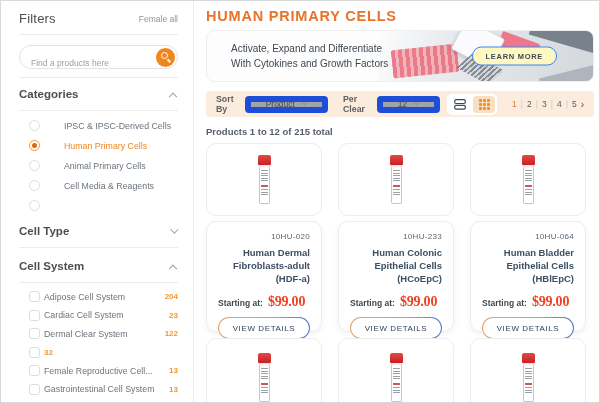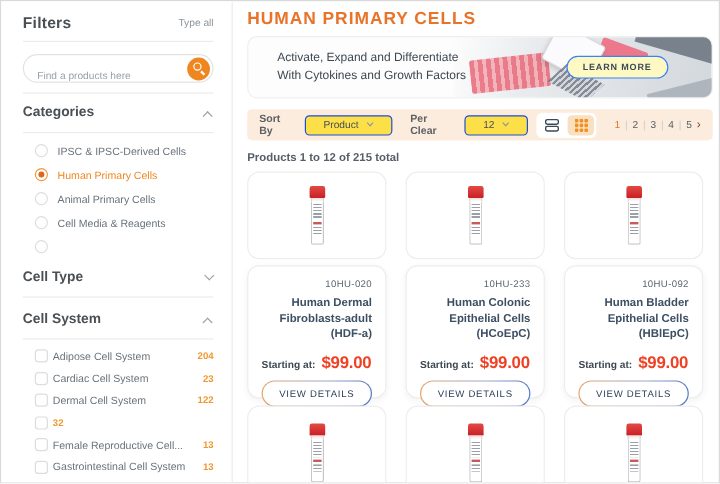--- a/index.html
+++ b/index.html
@@ -2,37 +2,37 @@
 <html><head>
 <meta charset="utf-8">
 <style>
   * { margin:0; padding:0; box-sizing:border-box; }
   html,body { width:600px; height:403px; background:#fff; font-family:"Liberation Sans", sans-serif; }
   .frame { position:relative; width:600px; height:403px; border:1px solid #d9d9d9; background:#fff; overflow:hidden; }
 
   
   .sidebar { position:absolute; left:0; top:0; bottom:0; width:193px; border-right:1px solid #ececec; padding:10px 15px 0 18px; background:#fff; }
   .sb-head { display:flex; justify-content:space-between; align-items:center; }
-  .sb-title { font-size:13px; font-weight:bold; color:#4a4f54; letter-spacing:.2px; }
+  .sb-title { font-size:13px; font-weight:normal; color:#4a4f54; letter-spacing:.2px; }
   .clear-all { font-size:8.5px; color:#8b949c; cursor:pointer; }
   .divider { height:1px; background:#ececec; margin:8px 0; }
   .search { position:relative; margin:10px 0 4px 0; height:24px; }
   .search input { width:100%; height:24px; border:1px solid #e3e3e3; border-radius:13px; padding:12px 28px 0 11px; font-size:8.5px; color:#555; outline:none; font-family:"Liberation Sans",sans-serif; }
   .search input::placeholder { color:#9aa1a8; }
   .search-btn { position:absolute; right:3px; top:2.5px; width:19px; height:19px; border-radius:50%; background:#f0861f; border:none; cursor:pointer; }
   .mag { position:absolute; left:5px; top:4px; width:7px; height:7px; border:1.4px solid #fff; border-radius:50%; }
   .mag::after { content:""; position:absolute; left:6px; top:6px; width:1.6px; height:4px; background:#fff; transform:rotate(-45deg); }
   .sec-head { display:flex; justify-content:space-between; align-items:center; margin-top:6px; height:16px; cursor:pointer; }
   .sec-title { font-size:11.5px; font-weight:bold; color:#4a4f54; }
   .chev { width:6px; height:6px; border-right:1.4px solid #9aa1a8; border-bottom:1.4px solid #9aa1a8; display:inline-block; margin-right:2px; }
   .chev.up { transform:rotate(-135deg) translate(-2px,-2px); }
   .chev.down { transform:rotate(45deg) translateY(-2px); }
   ul { list-style:none; }
   .radio-list { margin:9px 0 2px 0; }
-  .radio-list li { display:flex; align-items:center; gap:8px; margin:0 0 9px 10px; cursor:pointer; }
+  .radio-list li { display:flex; align-items:center; gap:24px; margin:0 0 9px 10px; cursor:pointer; }
   .radio { width:11px; height:11px; border:1px solid #ddd; border-radius:50%; flex:0 0 auto; position:relative; background:#fff; }
   .radio-list li .lbl { font-size:8.8px; color:#6a737c; }
   .radio-list li.selected .radio { border-color:#f09a3e; }
   .radio-list li.selected .radio::after { content:""; position:absolute; left:2px; top:2px; width:5px; height:5px; border-radius:50%; background:#e0661d; }
   .radio-list li.selected .lbl { color:#f0861f; }
   .check-list { margin:8px 0 0 0; }
   .check-list li { display:flex; align-items:center; gap:4px; margin:0 0 7.5px 10px; cursor:pointer; }
   .checkbox { width:11px; height:11px; border:1px solid #ddd; border-radius:3px; flex:0 0 auto; background:#fff; }
   .check-list .lbl { font-size:8.8px; color:#6a737c; flex:1 1 auto; white-space:nowrap; overflow:hidden; }
   .check-list .count { font-size:8px; font-weight:bold; color:#f0982f; }
@@ -46,42 +46,42 @@
   .p-plate { position:absolute; left:14px; top:16px; width:66px; height:28px; border-radius:2px; background:repeating-linear-gradient(90deg,#e85d6f 0 4px,#f3a4ad 4px 7px); transform:rotate(-6deg); opacity:.8; }
   .p-pink { position:absolute; left:120px; top:6px; width:40px; height:22px; background:#f2546e; transform:rotate(20deg); border-radius:2px; opacity:.75; }
   .p-pip { position:absolute; left:78px; top:-4px; width:44px; height:34px; background:#fbfbfd; border:1px solid #d8dadf; border-radius:3px; transform:rotate(28deg); box-shadow:0 2px 4px rgba(0,0,0,.15); }
   .p-tips { position:absolute; left:84px; top:28px; width:36px; height:20px; background:repeating-linear-gradient(90deg,#6e7680 0 2px,#cfd3d8 2px 4px); transform:rotate(28deg) skewX(-20deg); opacity:.8; }
   .p-corner { position:absolute; right:-10px; top:-12px; width:72px; height:26px; background:#79828c; transform:rotate(16deg); }
   .p-corner2 { position:absolute; right:-8px; bottom:-14px; width:60px; height:24px; background:#aeb5bc; transform:rotate(-14deg); }
   .learn-more { position:absolute; right:36px; top:50%; transform:translateY(-50%); z-index:4; background:#fef9c3; border:1px solid #3b82f6; border-radius:12px; padding:4px 13px; font-size:7.5px; font-weight:bold; letter-spacing:.7px; color:#3c4a58; cursor:pointer; font-family:"Liberation Sans",sans-serif; }
 
   .toolbar { margin-top:9px; height:26px; background:#fcecdd; border-radius:4px; display:flex; align-items:center; padding:0 10px; gap:7px; }
   .tb-label { font-size:8.8px; color:#5c6166; font-weight:bold; }
-  .tb-select { display:inline-flex; align-items:center; gap:6px; background:#fde047; border:1px solid #1d4ed8; border-radius:4px; padding:0 15px; height:17px; font-size:8.5px; color:#474f57; cursor:pointer; }
+  .tb-select { display:inline-flex; align-items:center; gap:6px; background:#a3a3a3; border:6px solid #1d4ed8; border-radius:4px; padding:0 15px; height:17px; font-size:8.5px; color:#474f57; cursor:pointer; }
   .tb-select .chev { width:4px; height:4px; border-color:#8b949c; }
   .view-toggle { margin-left:auto; display:flex; background:#fff; border-radius:5px; padding:2px; gap:2px; }
   .vt-btn { width:22px; height:17px; display:grid; place-items:center; border:none; background:transparent; border-radius:4px; cursor:pointer; }
   .vt-btn.active { background:#f8e0c0; }
   .pagination { display:flex; align-items:center; gap:4px; font-size:8.5px; color:#5a5f64; margin-left:8px; }
   .pagination .page { cursor:pointer; }
   .pagination .page.active { color:#e8732a; }
   .pagination .sep { color:#c9c9c9; }
   .pagination .next { cursor:pointer; font-size:10px; color:#7a4030; }
 
   .summary { margin-top:9px; font-size:9.5px; font-weight:bold; color:#565f69; }
 
   .grid { margin-top:6px; display:flex; gap:16px; }
   .col { width:116px; flex:0 0 auto; }
   .img-card { height:73px; border:1px solid #ededed; border-radius:10px; background:#fff; display:grid; place-items:center; }
   .info-card { margin-top:5px; height:111px; border:1px solid #ededed; border-radius:10px; background:#fff; box-shadow:0 2px 6px rgba(0,0,0,.05); padding:10px 11px;text-align:right; }
   .sku { font-size:8px; color:#5b6670; letter-spacing:.3px; }
   .pname { margin-top:6px; font-size:9.5px; font-weight:bold; color:#3c4f63; line-height:1.35; }
   .price-row { margin-top:9px; display:flex; align-items:baseline; gap:5px; }
   .starting { font-size:8.5px; font-weight:bold; color:#3d4852; }
-  .price { font-size:14px; font-weight:bold; color:#f04124; letter-spacing:-.2px; }
+  .price { font-size:14px; font-weight:bold; color:#f04124; letter-spacing:-.2px;font-family:Liberation Serif, serif; }
   .vd-wrap { margin-top:7px; height:22px; border-radius:12px; padding:1px; background:linear-gradient(90deg,#e9a468,#9aa6d0 60%,#5577c2); cursor:pointer; }
   .vd-inner { height:100%; background:#fff; border-radius:11px; display:grid; place-items:center; font-size:8px; font-weight:normal; letter-spacing:.6px; color:#2e3f5c; }
 
   .row2 { margin-top:6px; }
   .row2 .img-card { height:73px; align-items:start; padding-top:14px; display:flex; justify-content:center; }
 
   
   .vial { width:13px; display:flex; flex-direction:column; align-items:center; }
   .cap { width:13px; height:10px; background:linear-gradient(#e34a44,#c81f25); border-radius:2px 2px 1px 1px; }
   .neck { width:11px; height:3px; background:linear-gradient(#f3dcda,#fff); border:1px solid #d5d5d5; border-top:none; border-bottom:none; }
@@ -91,21 +91,21 @@
   .vlines-b { height:6px; margin-top:2px; background:repeating-linear-gradient(to bottom,#9aa0a6 0 1px,transparent 1px 2.6px); }
 </style>
 </head>
 <body>
 
 <div class="frame">
 
   <aside class="sidebar">
     <div class="sb-head">
       <span class="sb-title">Filters</span>
-      <span class="clear-all">Type all</span>
+      <span class="clear-all">Female all</span>
     </div>
     <div class="divider"></div>
 
     <div class="search">
       <input type="text" placeholder="Find a products here" style="">
       <button class="search-btn">
           <span class="mag"></span>
         </button>
     </div>
     <div class="divider"></div>
@@ -156,21 +156,21 @@
           <span class="lbl">Adipose Cell System</span>
           <span class="count">204</span>
         </li>
       <li>
           <span class="checkbox"></span>
           <span class="lbl">Cardiac Cell System</span>
           <span class="count">23</span>
         </li>
       <li>
           <span class="checkbox"></span>
-          <span class="lbl">Dermal Cell System</span>
+          <span class="lbl">Dermal Clear System</span>
           <span class="count">122</span>
         </li>
       <li>
           <span class="checkbox"></span>
           <span class="count">32</span>
         </li>
       <li>
           <span class="checkbox"></span>
           <span class="lbl">Female Reproductive Cell...</span>
           <span class="count">13</span>
@@ -317,21 +317,21 @@
               <div class="cap"></div>
               <div class="neck"></div>
               <div class="vbody">
                 <div class="vlines-a"></div>
                 <div class="vline-red"></div>
                 <div class="vlines-b"></div>
               </div>
             </div>
         </div>
         <div class="info-card">
-          <div class="sku">10HU-092</div>
+          <div class="sku">10HU-064</div>
           <div class="pname">Human Bladder Epithelial Cells (HBlEpC)</div>
           <div class="price-row">
             <span class="starting">Starting at:</span>
             <span class="price">$99.00</span>
           </div>
           <div class="vd-wrap">
               <div class="vd-inner">VIEW DETAILS</div>
             </div>
         </div>
       </div>

